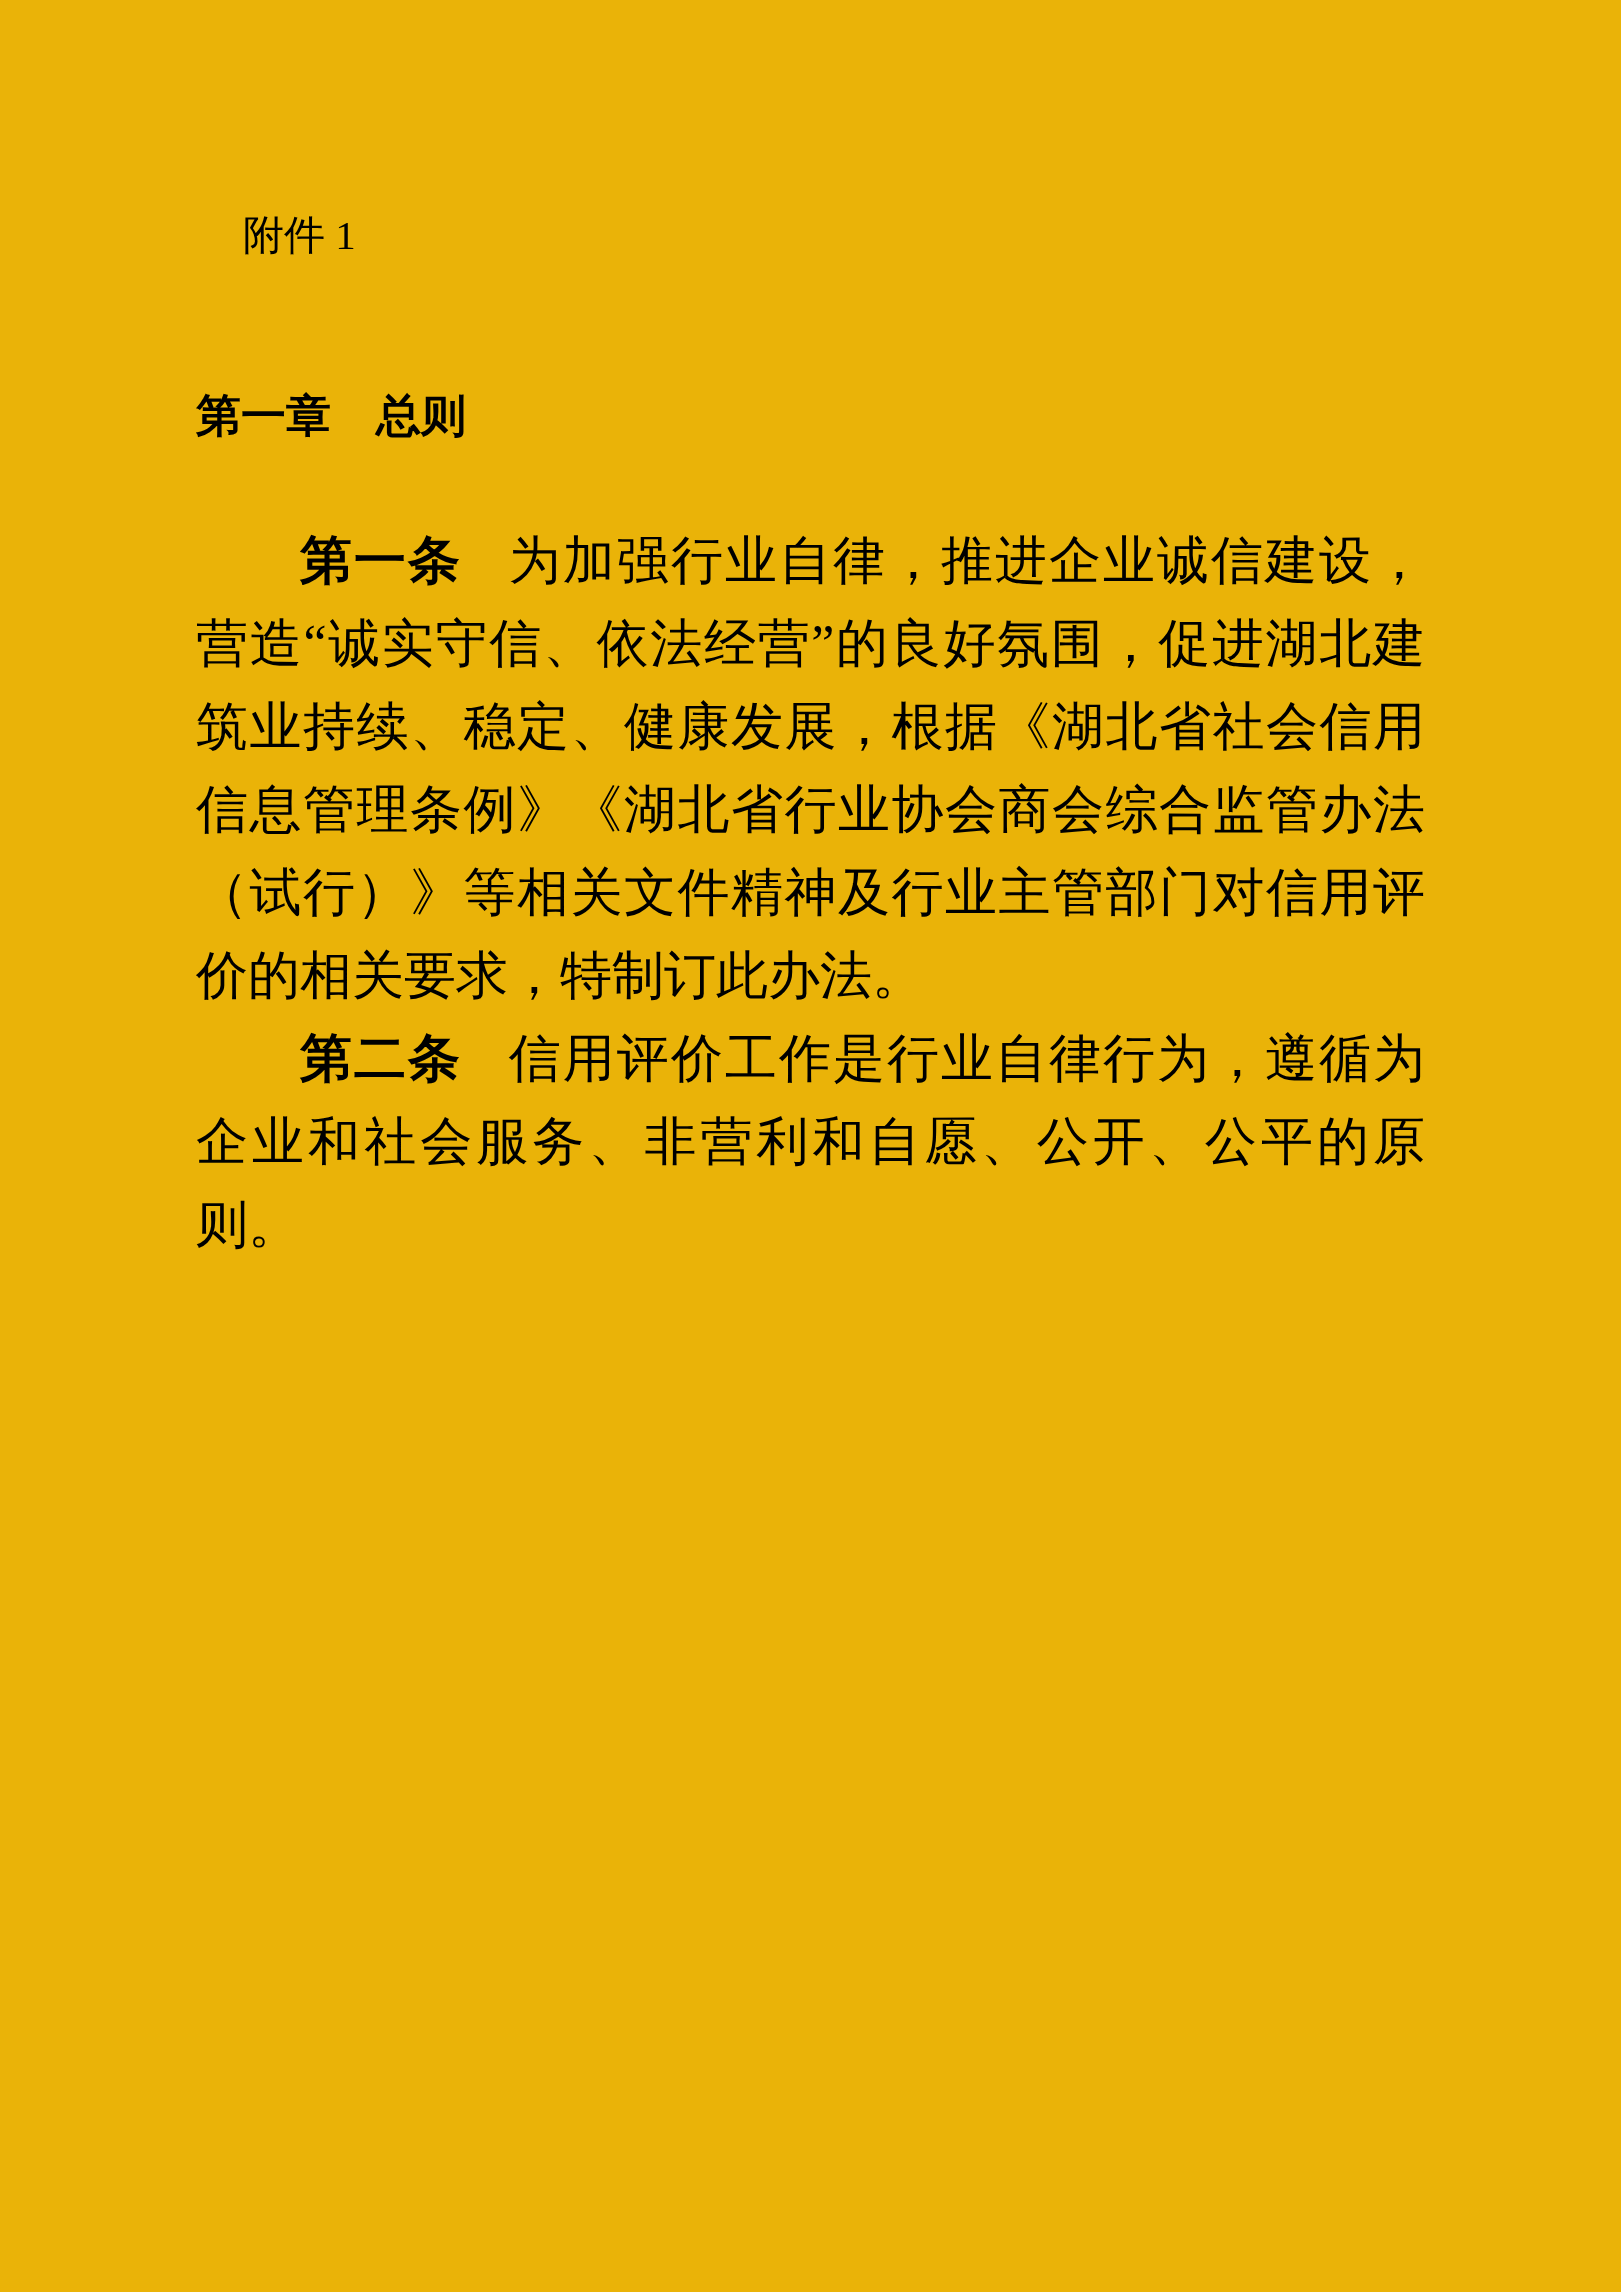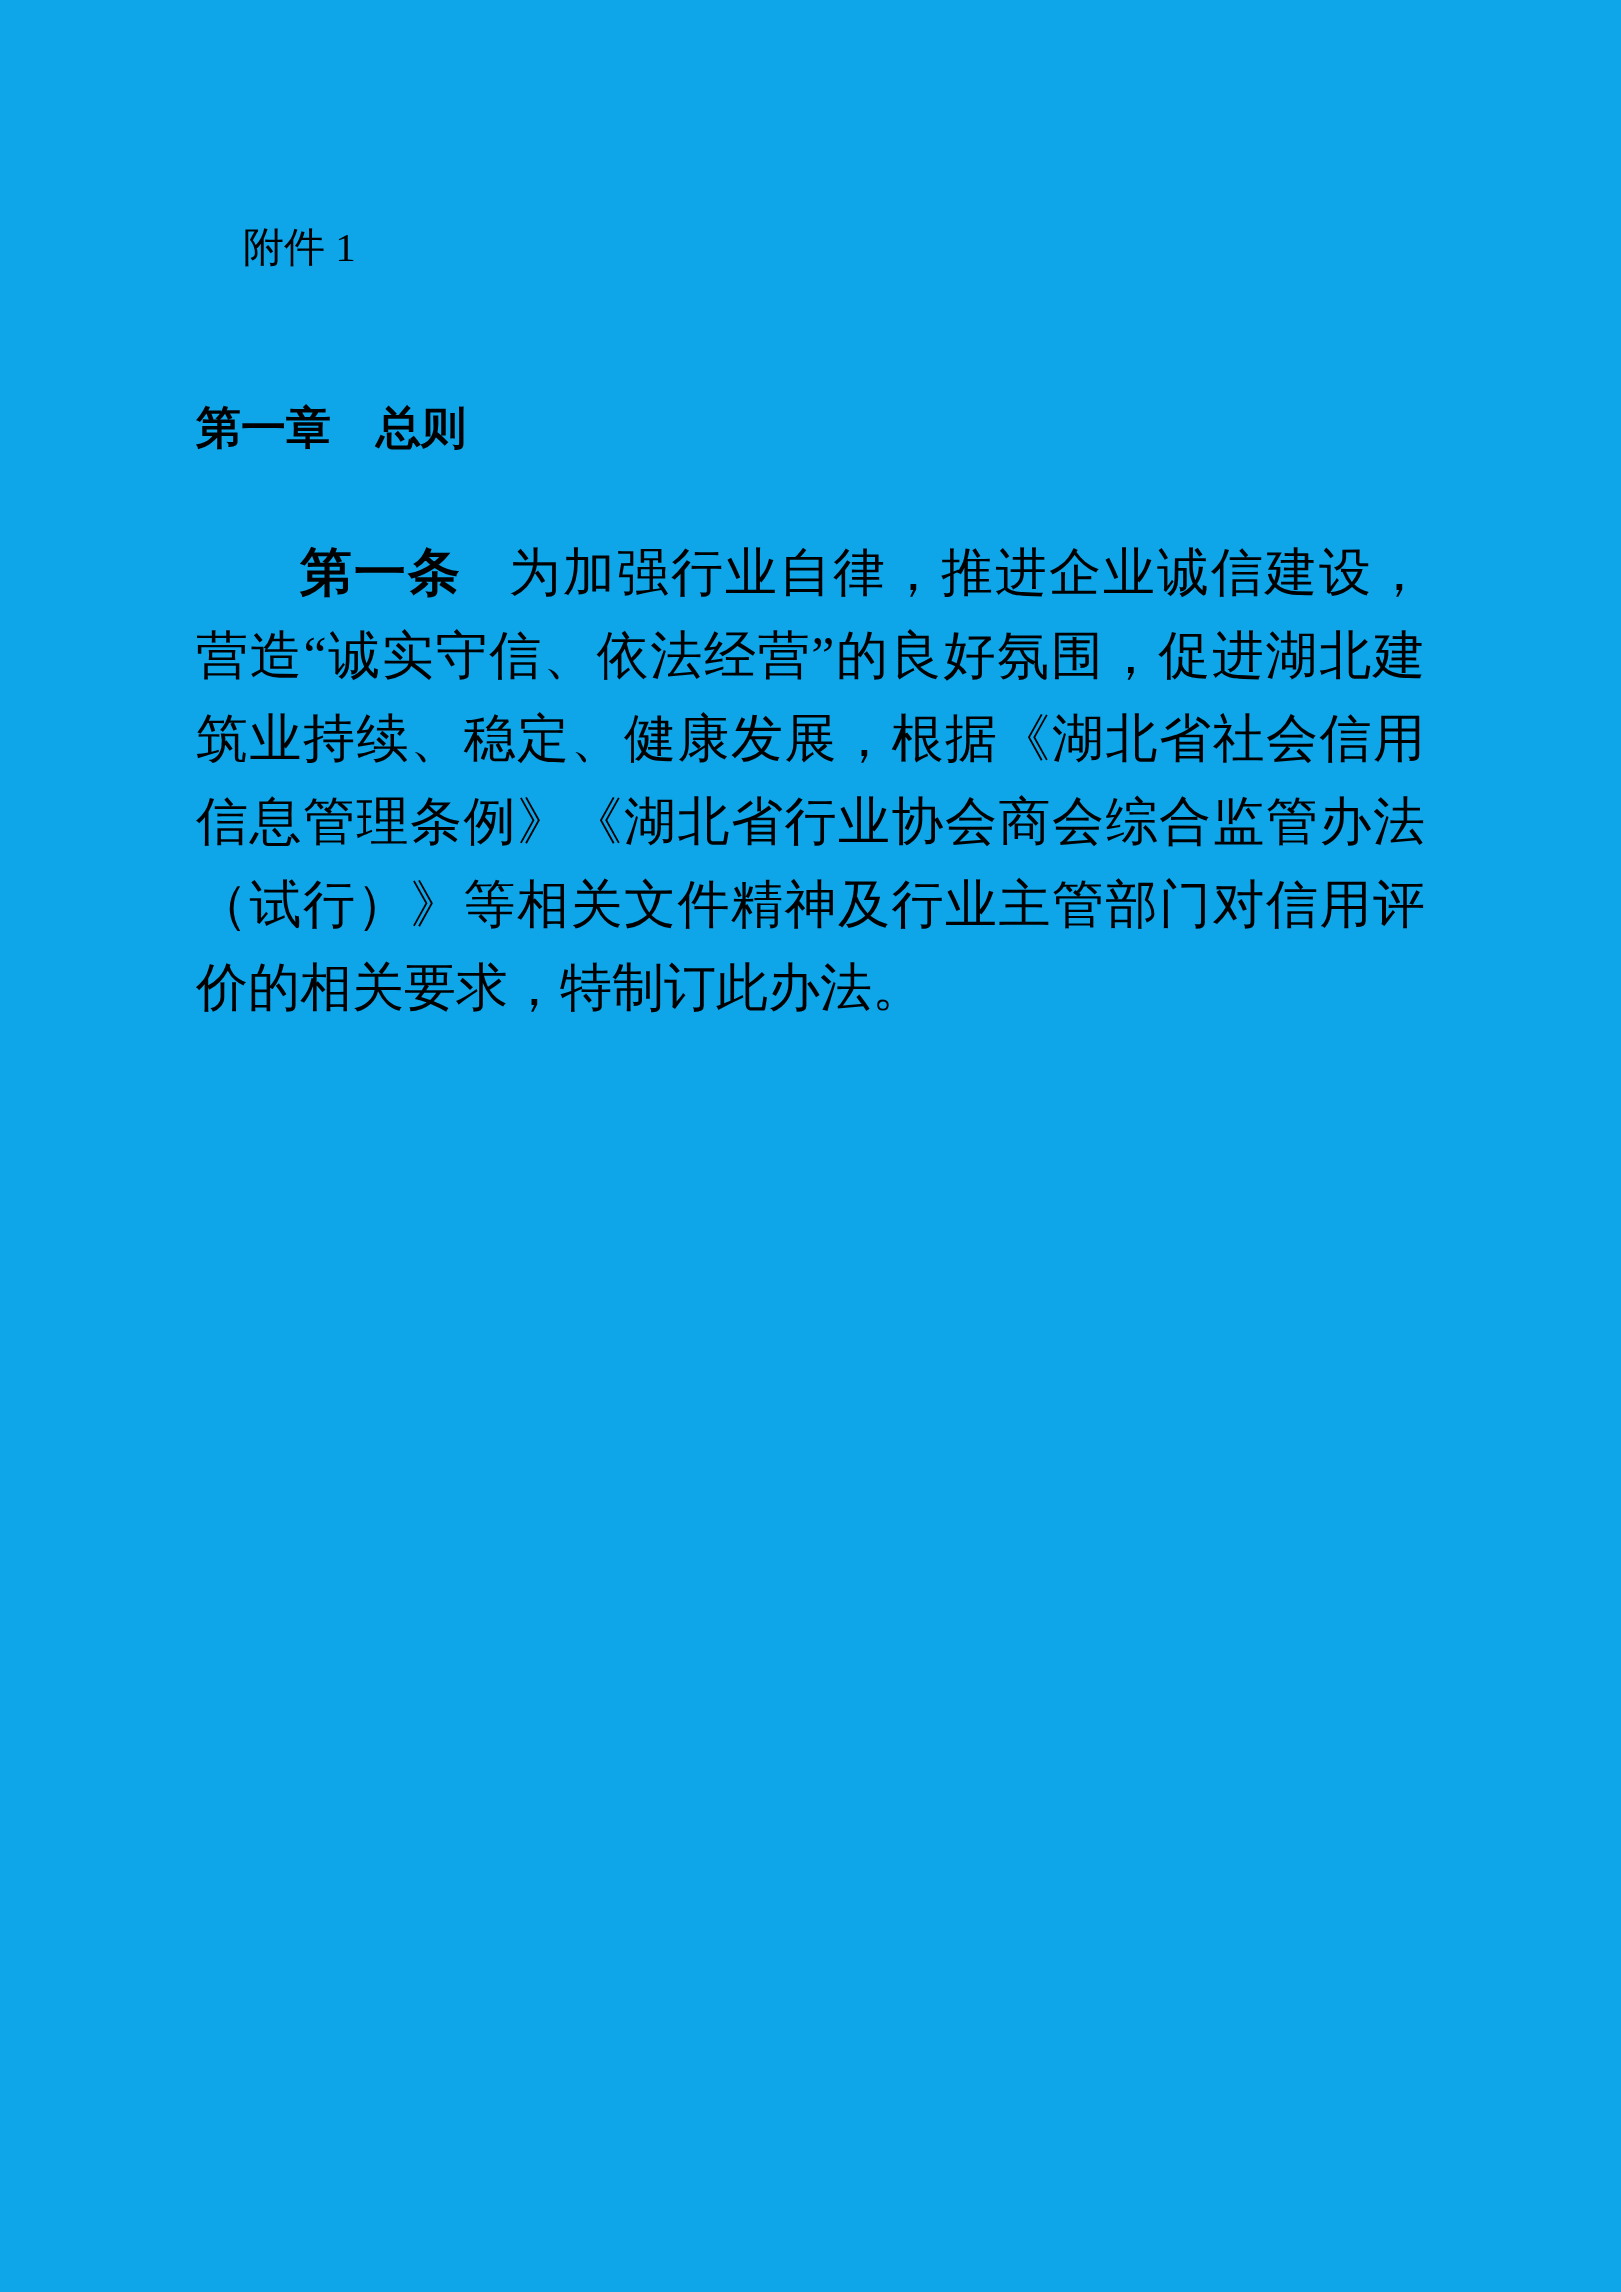--- a/index.html
+++ b/index.html
@@ -11,22 +11,22 @@
     width: 1621px;
     height: 2293px;
     overflow: hidden;
     color: #000000;
     font-family: "Liberation Serif", serif;
   }
   .page {
     box-sizing: border-box;
     width: 1621px;
     height: 2293px;
-    padding: 12px 196px;
-    background: #0ea5e9;
+    padding: 0 196px;
+    background: #eab308;
   }
   .attachment {
     margin: 0;
     padding-top: 211px;
     margin-left: 47px;
     font-size: 41px;
     line-height: 49px;
     font-family: "Liberation Serif", serif;
   }
   .title {
@@ -86,18 +86,21 @@
   <h3 class="chapter">
     <span class="chapter-num">第一章</span><span>总则</span>
   </h3>
 
   <div class="body-text">
 
     <p class="article">
       <span class="art-num">第一条</span><span>为加强行业自律，推进企业诚信建设，营造“诚实守信、依法经营”的良好氛围，促进湖北建筑业持续、稳定、健康发展，根据《湖北省社会信用信息管理条例》《湖北省行业协会商会综合监管办法（试行）》等相关文件精神及行业主管部门对信用评价的相关要求，特制订此办法。</span>
     </p>
 
+    <p class="article">
+      <span class="art-num">第二条</span><span>信用评价工作是行业自律行为，遵循为企业和社会服务、非营利和自愿、公开、公平的原则。</span>
+    </p>
 
 
 
   </div>
 </div>
 
 
 </body></html>

